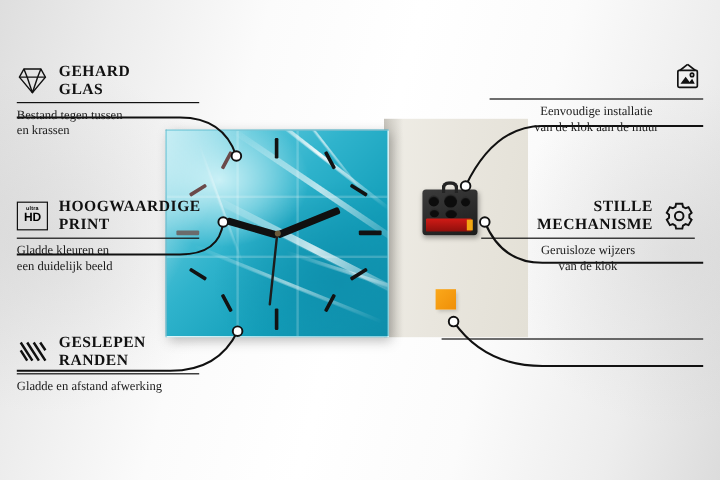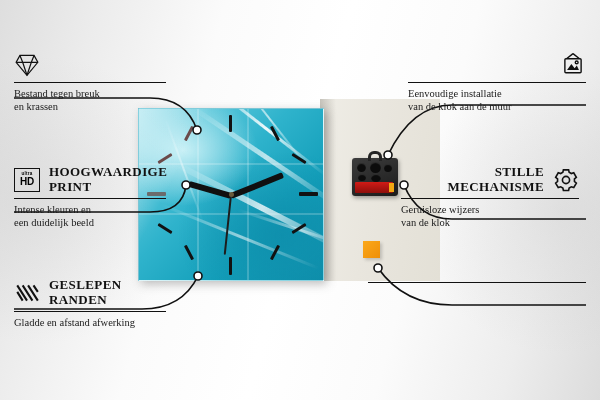--- a/index.html
+++ b/index.html
@@ -94,21 +94,21 @@
     letter-spacing: .4px; color: #111; text-transform: uppercase;
     white-space: pre-line;
   }
   .feature.right .title { text-align: right; }
   .rule { height: 1px; background: #111; margin-top: 4px; }
   .desc {
     font-family: "Liberation Serif", serif;
     font-size: 10.5px; line-height: 12.5px; color: #1a1a1a;
     margin-top: 5px; white-space: pre-line;
   }
-  .feature.right .desc { text-align: left; }
+  .feature.right .desc { text-align: center; }
   .ico { width: 26px; height: 26px; flex: 0 0 26px; color: #111; }
   .ico svg { display: block; width: 100%; height: 100%; }
   .hdbox {
     width: 26px; height: 24px; flex: 0 0 26px; border: 1.6px solid #111;
     display: flex; flex-direction: column; align-items: center; justify-content: center; line-height: 1;
   }
   .hdbox .u { font-family: "Liberation Sans", sans-serif; font-size: 4.5px; font-weight: bold; letter-spacing: .2px; }
   .hdbox .h { font-family: "Liberation Sans", sans-serif; font-size: 10px; font-weight: bold; letter-spacing: -.2px; }
 </style>
 </head>
@@ -187,37 +187,39 @@
   </svg>
 
   <div class="feature left" style="left:14px; top:52px; width:152px;">
     <div class="head">
       <span class="ico">
         <svg viewBox="0 0 24 24" fill="none" stroke="currentColor" stroke-width="1.1">
           <path d="M2 9.5 L12 21.5 L22 9.5 L18.5 3.2 L5.5 3.2 Z"></path>
           <path d="M2 9.5 H22 M5.5 3.2 L8 9.5 L12 21.5 M18.5 3.2 L16 9.5 L12 21.5 M8 9.5 L16 9.5"></path>
         </svg>
       </span>
-    </div>
-    <div class="rule"></div>
-    <div class="desc">Bestand tegen breuk
+      <div class="title">GEHARD
+GLAS</div>
+    </div>
+    <div class="rule"></div>
+    <div class="desc">Bestand tegen tussen
 en krassen</div>
   </div>
 
   <div class="feature left" style="left:14px; top:165px; width:152px;">
     <div class="head">
       <span class="hdbox">
         <span class="u">ultra</span>
         <span class="h">HD</span>
       </span>
       <div class="title">HOOGWAARDIGE
 PRINT</div>
     </div>
     <div class="rule"></div>
-    <div class="desc">Intense kleuren en
+    <div class="desc">Gladde kleuren en
 een duidelijk beeld</div>
   </div>
 
   <div class="feature left" style="left:14px; top:278px; width:152px;">
     <div class="head">
       <span class="ico">
         <svg viewBox="0 0 24 24" fill="none" stroke="currentColor" stroke-width="1.9">
           <path d="M3 5 L12 19 M8 5 L17 19 M13 5 L22 19 M3 11 L8 19 M18 5 L22 11"></path>
         </svg>
       </span>

